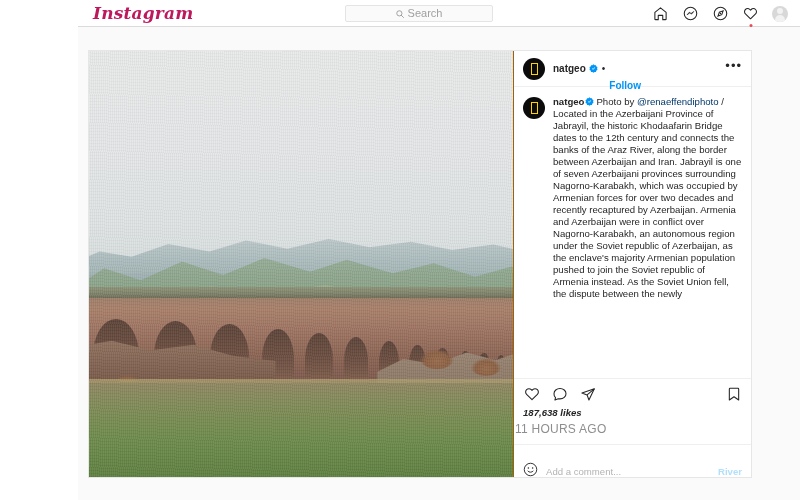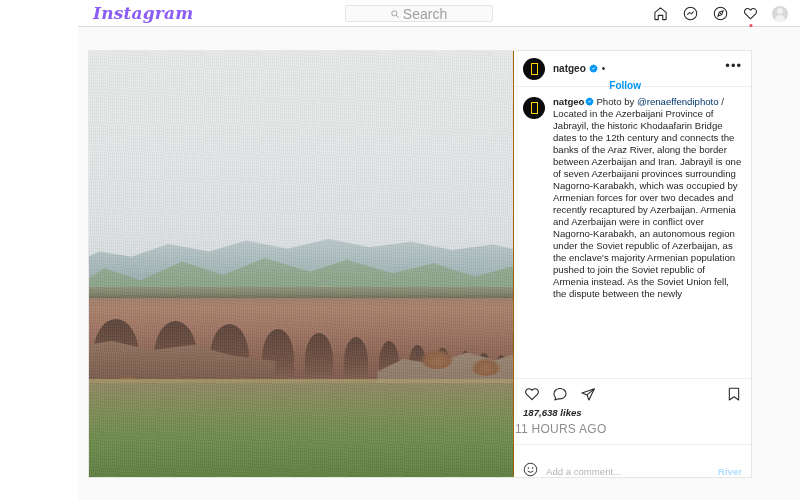--- a/index.html
+++ b/index.html
@@ -39,41 +39,41 @@
     border-bottom: 1px solid #dbdbdb;
     box-sizing: border-box;
   }
   #logo {
     position: absolute;
     left: 15px; top: 1px;
     font-family: "DejaVu Serif", serif;
     font-style: italic;
     font-weight: bold;
     font-size: 17px;
-    color: #8b5cf6;
+    color: #be185d;
     letter-spacing: .2px;
     line-height: 24px;
     user-select: none;
   }
   #searchbox {
     position: absolute;
     left: 267px; top: 5px;
     width: 148px; height: 17px;
     background: #fafafa;
     border: 1px solid #e4e4e4;
     border-radius: 2px;
     box-sizing: border-box;
     display: flex;
     align-items: center;
     justify-content: center;
     gap: 4px;
   }
   #searchbox .sicon { display:flex; align-items:center; }
   #search-placeholder {
-    font-size: 14px;
+    font-size: 11px;
     color: #a0a0a0;
     line-height: 1;
   }
   #navicons {
     position: absolute;
     right: 12px; top: 2px;
     display: flex;
     align-items: center;
     gap: 13px;
     height: 23px;

